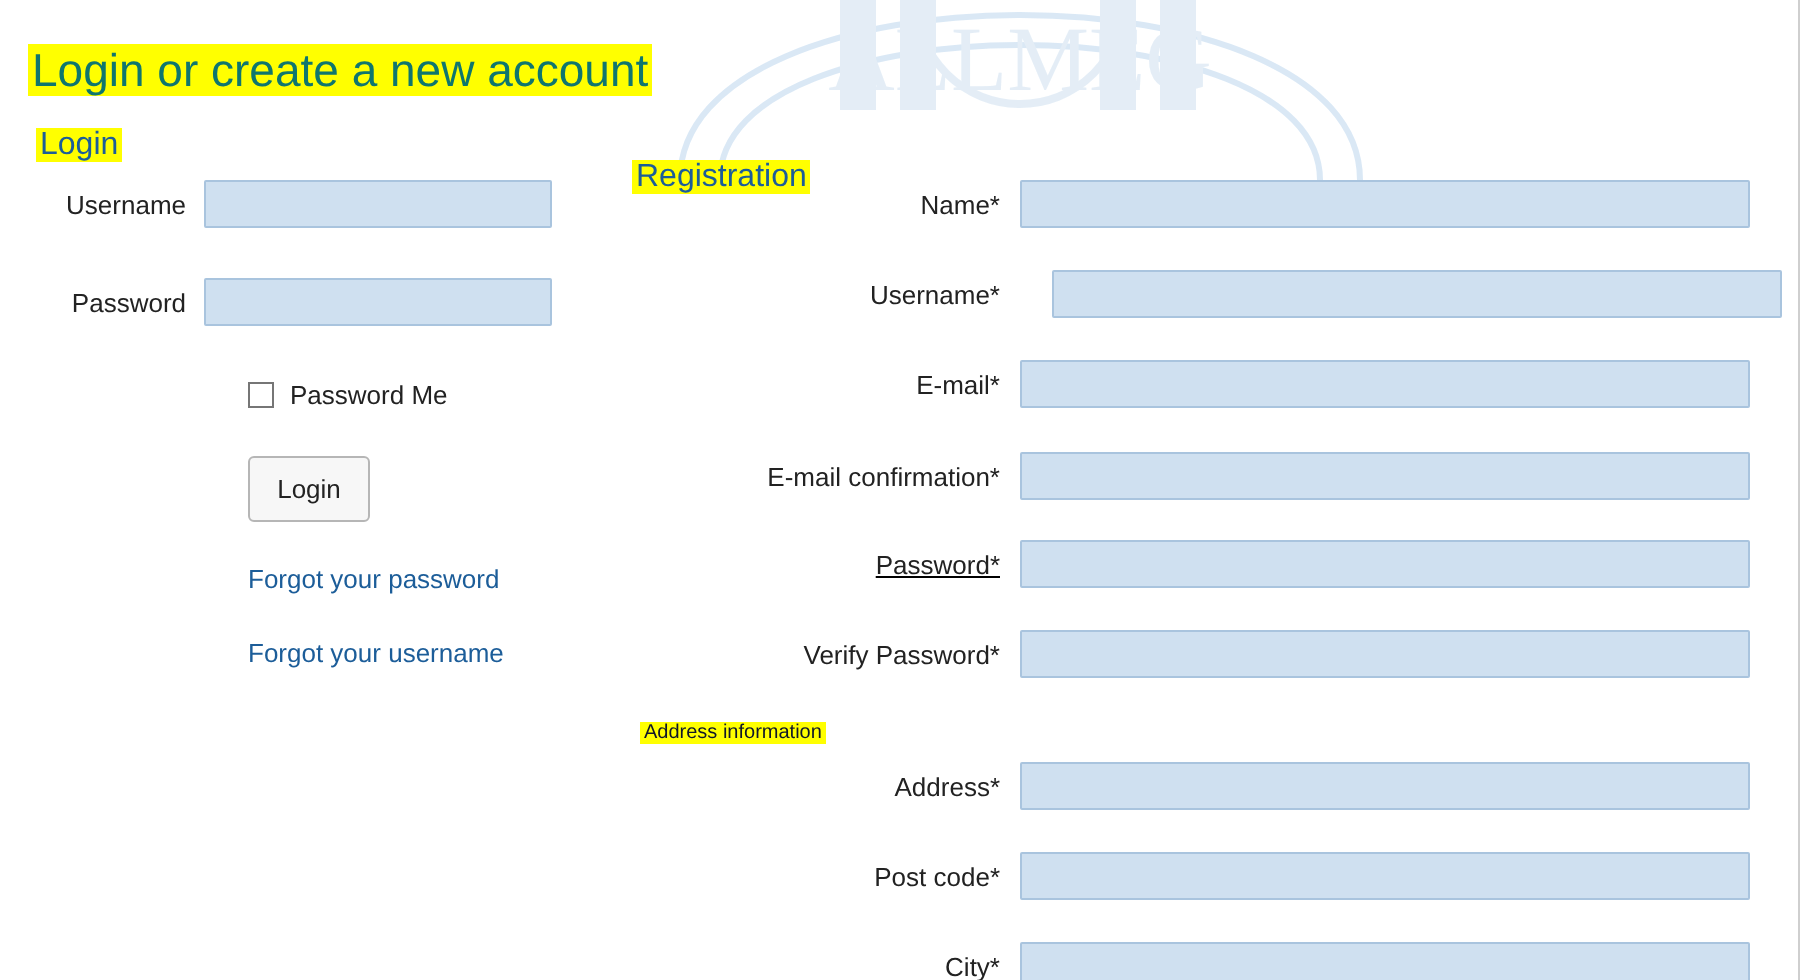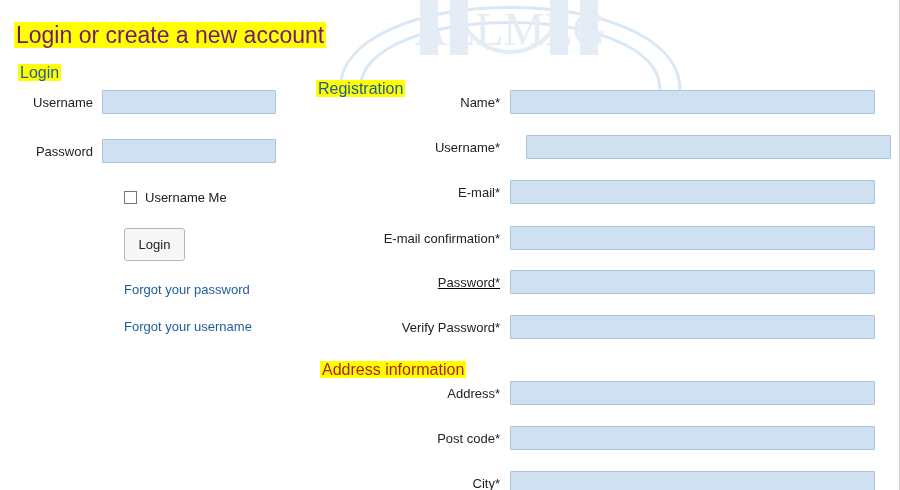--- a/index.html
+++ b/index.html
@@ -49,39 +49,39 @@
   .hl {
     background: #ffff00;
     padding: 0 2px;
   }
 
   .page-title {
     position: absolute;
     left: 14px;
     top: 22px;
     font-size: 23px;
-    color: #701a75;
+    color: #0f766e;
     white-space: nowrap;
   }
 
   .col-title {
     position: absolute;
     font-size: 16px;
     color: #1c5d99;
     white-space: nowrap;
   }
   .col-title.login-title { left: 18px; top: 64px; }
   .col-title.reg-title { left: 316px; top: 64px; margin-top: 16px; }
 
   .section-sub {
     position: absolute;
     left: 320px;
     top: 361px;
-    font-size: 16px;
-    color: #b91c1c;
+    font-size: 10px;
+    color: #0f172a;
     white-space: nowrap;
   }
 
   
   .row {
     position: absolute;
     display: flex;
     align-items: center;
   }
   .row .lbl {
@@ -197,21 +197,21 @@
       <input class="field" type="text" placeholder="" style="">
     </div>
 
     <div class="row login-row" id="login-password-row">
       <div class="lbl">Password</div>
       <input class="field" type="password" placeholder="" style="">
     </div>
 
     <div class="remember-row">
       <div class="checkbox"></div>
-      <div class="lbl">Username Me</div>
+      <div class="lbl">Password Me</div>
     </div>
 
     <button class="login-button">Login</button>
 
     <a class="link" id="link-forgot-password" href="#">Forgot your password</a>
     <a class="link" id="link-forgot-username" href="#">Forgot your username</a>
 
     <div class="row reg-row" id="reg-name-row">
       <div class="lbl">Name*</div>
       <input class="field" type="text" placeholder="" style="">

